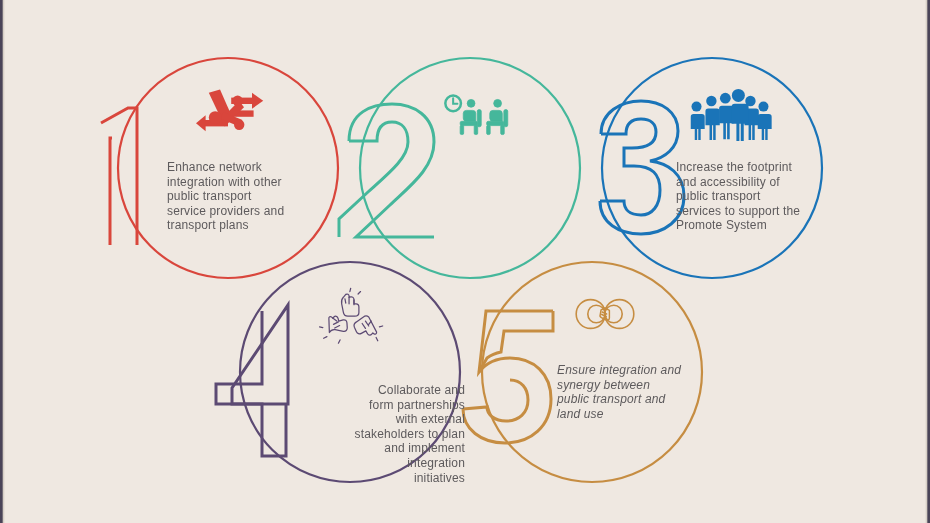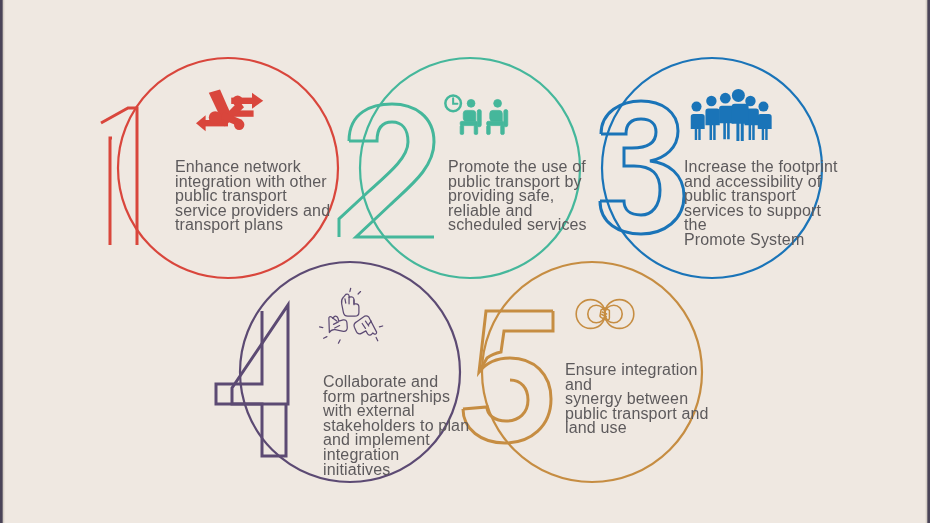--- a/index.html
+++ b/index.html
@@ -35,26 +35,25 @@
     position: absolute;
     left: 0;
     top: 0;
     width: 930px;
     height: 523px;
   }
 
   .item-text {
     position: absolute;
     color: #5d5a5c;
-    font-size: 16px;
+    font-size: 12px;
     line-height: 14.6px;
     letter-spacing: 0.15px;
     white-space: pre-line;
     width: 158px;
-    margin-left: 8px;
   }
 
   .numeral {
     fill: none;
     stroke-width: 3;
     stroke-linejoin: miter;
     stroke-linecap: butt;
   }
   .ringpath {
     fill: none;
@@ -246,38 +245,33 @@
       </g>
     </g>
   </svg>
 
   <div class="item-text" style="left:167px; top:160px;">Enhance network
 integration with other
 public transport
 service providers and
 transport plans</div>
 
-  <div class="item-text" style="left:440px; top:160px;">Promote the use of
-public transport by
-providing safe,
-reliable and
-scheduled services</div>
 
   <div class="item-text" style="left:676px; top:160px; width:164px;">Increase the footprint
 and accessibility of
 public transport
 services to support the
 Promote System</div>
 
-  <div class="item-text" style="left:315px; top:375px; width:150px;">Collaborate and
+  <div class="item-text" style="left:315px; top:383px; width:150px;text-align:right;">Collaborate and
 form partnerships
 with external
 stakeholders to plan
 and implement
 integration
 initiatives</div>
 
-  <div class="item-text" style="left:557px; top:363px; width:160px;">Ensure integration and
+  <div class="item-text" style="left:557px; top:363px; width:160px;font-style:italic;">Ensure integration and
 synergy between
 public transport and
 land use</div>
 
 </div>
 
 </body></html>

